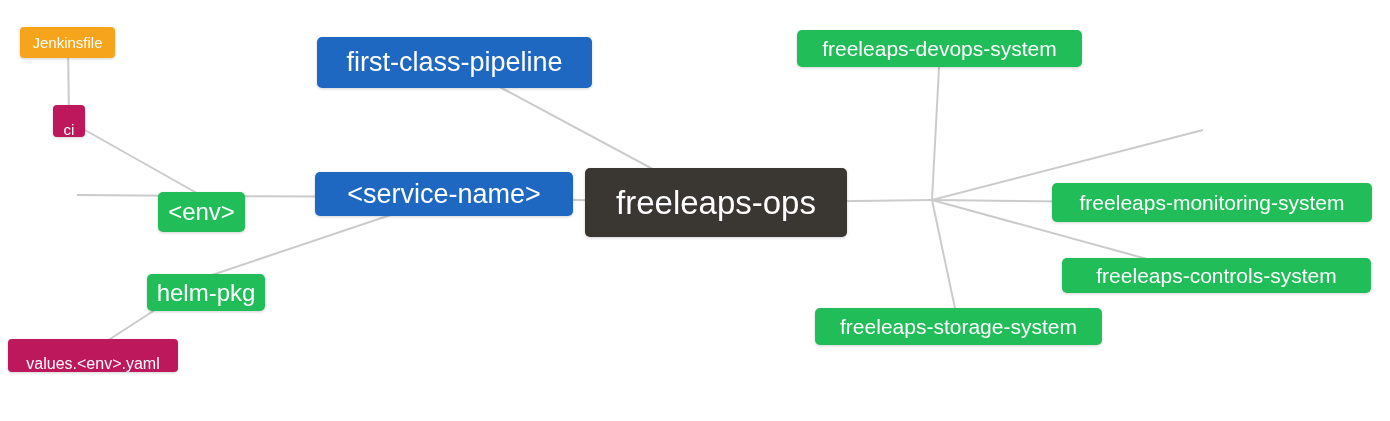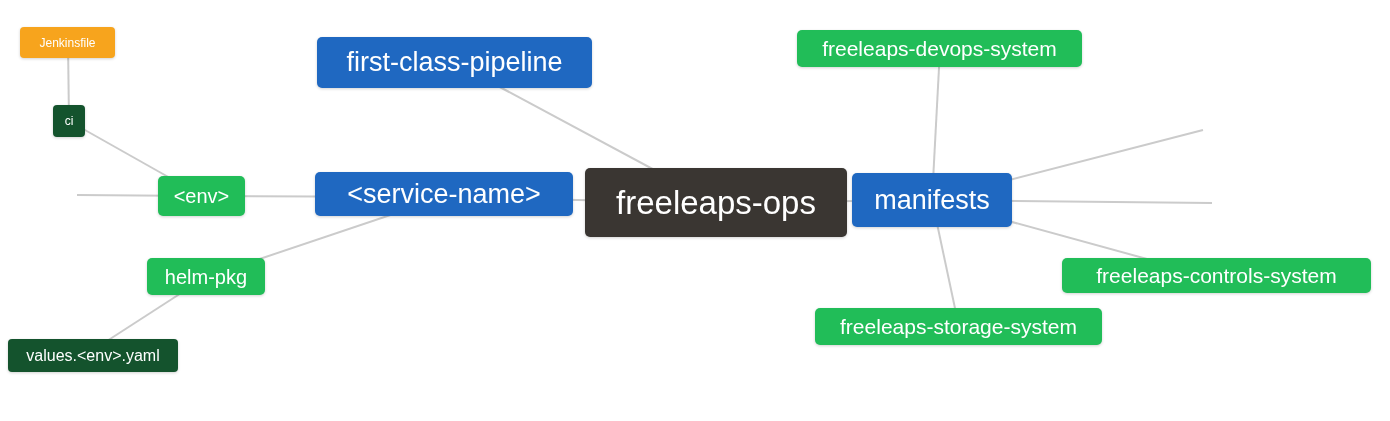--- a/index.html
+++ b/index.html
@@ -13,28 +13,28 @@
   .edges{position:absolute;left:0;top:0;z-index:0;}
   .edges line{stroke:#cbcbcb;stroke-width:2;}
   .node{
     position:absolute;z-index:1;
     display:flex;align-items:center;justify-content:center;
     color:#ffffff;border-radius:5px;
     box-shadow:0 1px 3px rgba(0,0,0,0.18);
     white-space:nowrap;cursor:default;box-sizing:border-box;
   }
   .node span{display:block;line-height:1;}
-  .sm{font-size:12px;border-radius:4px;}
+  .sm{font-size:15px;border-radius:4px;}
   .md{font-size:21px;text-align:center;}
-  .md2{font-size:20px;}
+  .md2{font-size:24px;margin-top:16px;}
   .lg{font-size:27px;}
   .xl{font-size:33px;}
   .c-blue{background:#1f68c1;}
   .c-green{background:#21bd58;}
-  .c-red{background:#14532d;}
+  .c-red{background:#be185d;align-items:flex-end;}
   .c-orange{background:#f7a41d;}
   .c-dark{background:#3a3632;}
 </style>
 </head>
 <body>
 
 <div id="canvas">
 
   <svg class="edges" width="1390" height="421" aria-hidden="true">
     <line x1="68" y1="43" x2="69" y2="121"></line>
@@ -79,29 +79,29 @@
   </div>
 
   <div class="node c-blue lg" style="left:315px;top:172px;width:258px;height:44px">
     <span>&lt;service-name&gt;</span>
   </div>
 
   <div class="node c-dark xl" style="left:585px;top:168px;width:262px;height:69px">
     <span>freeleaps-ops</span>
   </div>
 
-  <div class="node c-blue lg" style="left:852px;top:173px;width:160px;height:54px">
-    <span>manifests</span>
-  </div>
 
   <div class="node c-green md" style="left:797px;top:30px;width:285px;height:37px">
     <span>freeleaps-devops-system</span>
   </div>
 
 
+  <div class="node c-green md" style="left:1052px;top:183px;width:320px;height:39px">
+    <span>freeleaps-monitoring-system</span>
+  </div>
 
   <div class="node c-green md" style="left:1062px;top:258px;width:309px;height:35px">
     <span>freeleaps-controls-system</span>
   </div>
 
   <div class="node c-green md" style="left:815px;top:308px;width:287px;height:37px">
     <span>freeleaps-storage-system</span>
   </div>
 
 </div>

